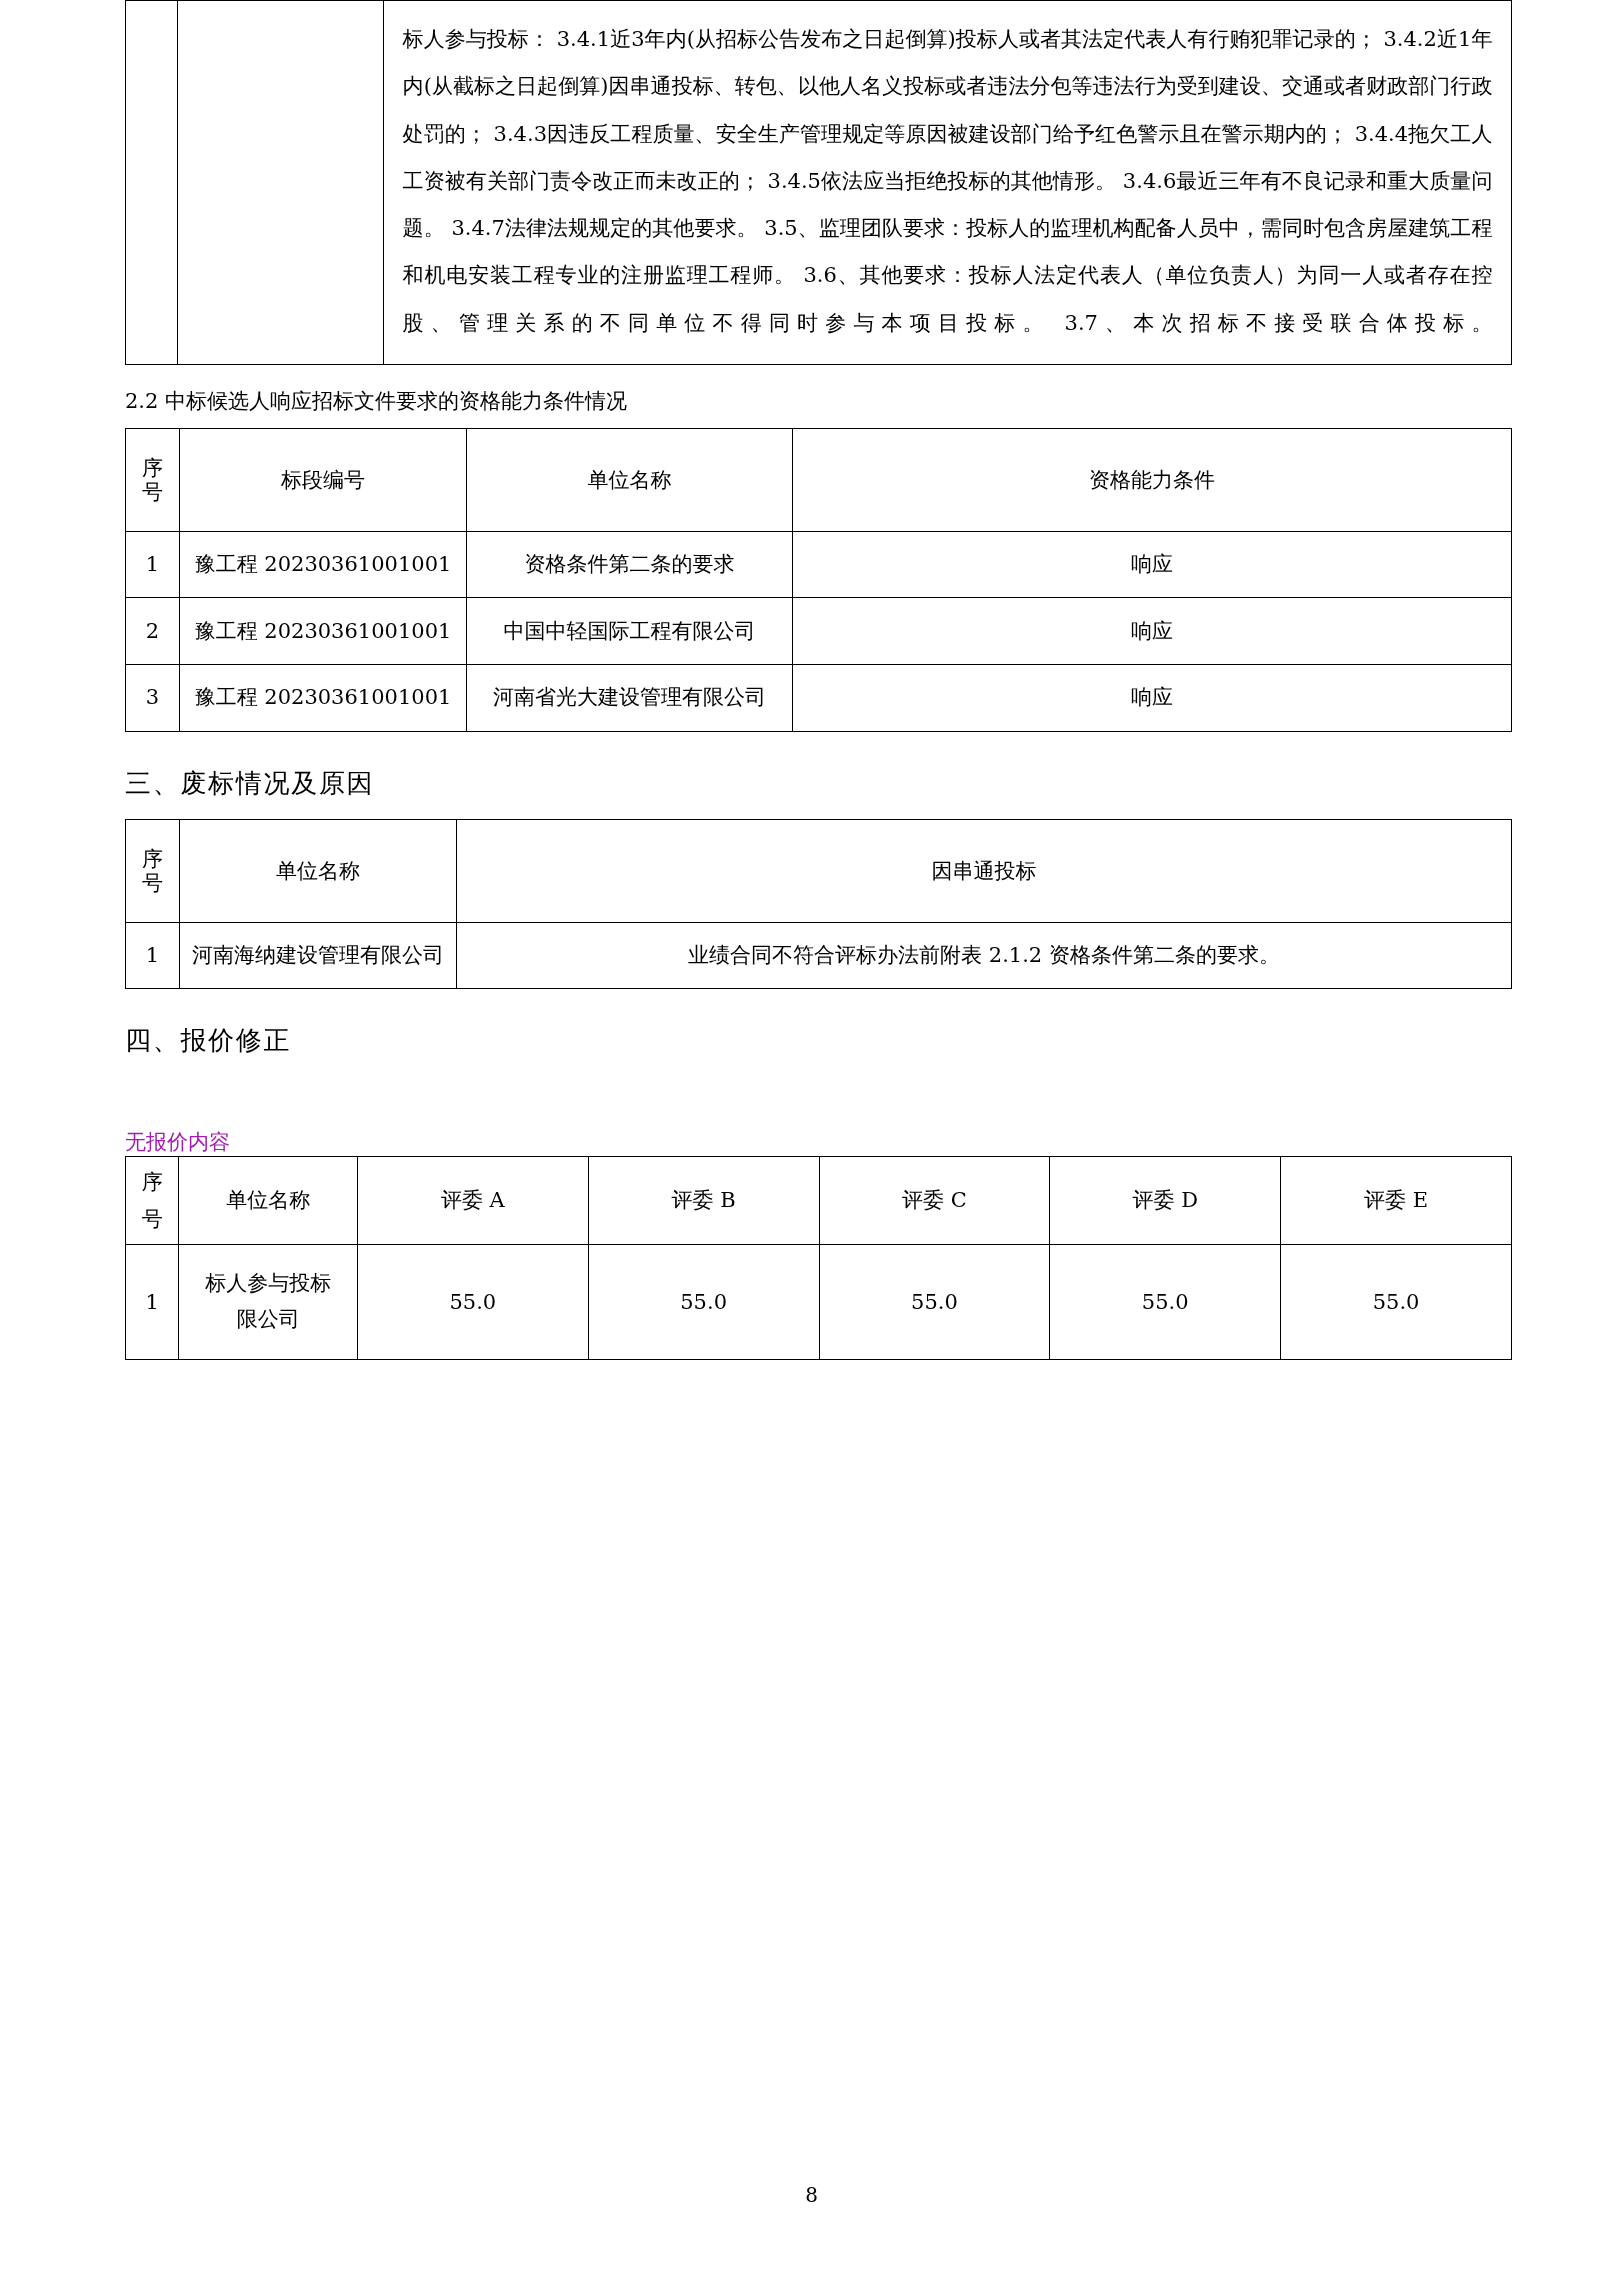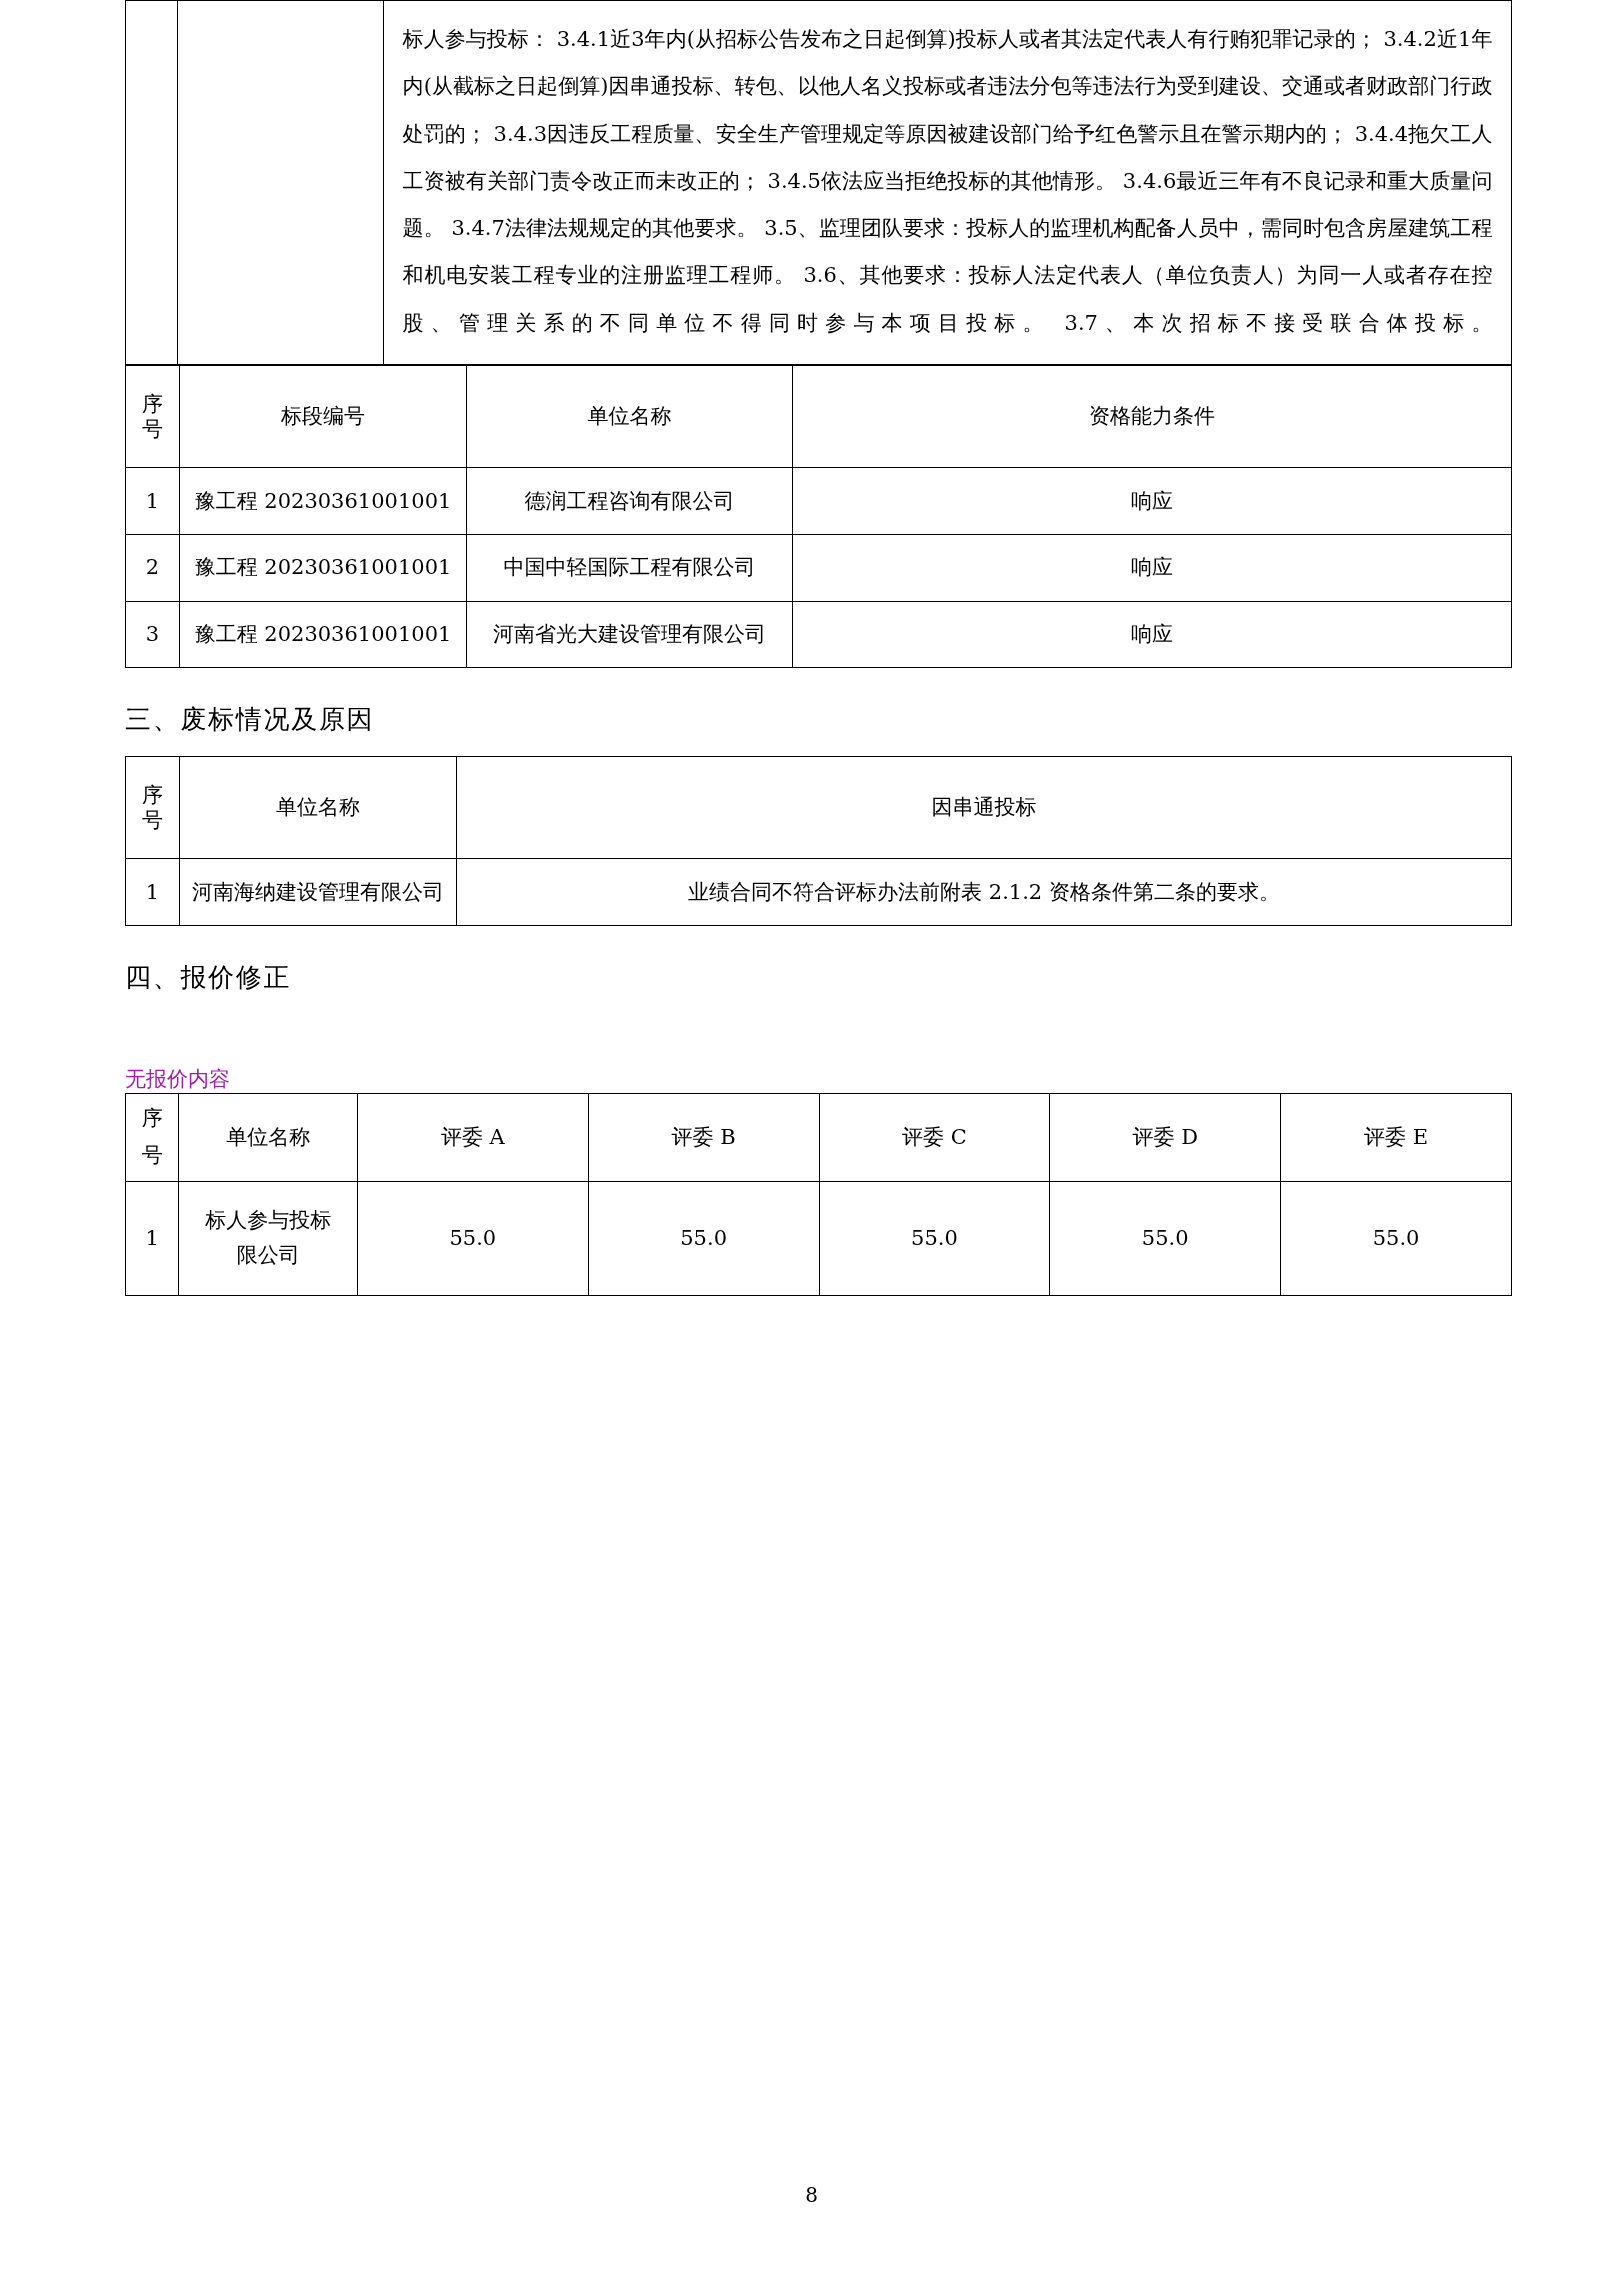--- a/index.html
+++ b/index.html
@@ -121,20 +121,21 @@
     <table class="doc-table top-table">
       <tbody>
           <tr>
         <td class="spacer1"></td>
         <td class="spacer2"></td>
         <td class="bigtext">标人参与投标： 3.4.1近3年内(从招标公告发布之日起倒算)投标人或者其法定代表人有行贿犯罪记录的； 3.4.2近1年内(从截标之日起倒算)因串通投标、转包、以他人名义投标或者违法分包等违法行为受到建设、交通或者财政部门行政处罚的； 3.4.3因违反工程质量、安全生产管理规定等原因被建设部门给予红色警示且在警示期内的； 3.4.4拖欠工人工资被有关部门责令改正而未改正的； 3.4.5依法应当拒绝投标的其他情形。 3.4.6最近三年有不良记录和重大质量问题。 3.4.7法律法规规定的其他要求。 3.5、监理团队要求：投标人的监理机构配备人员中，需同时包含房屋建筑工程和机电安装工程专业的注册监理工程师。 3.6、其他要求：投标人法定代表人（单位负责人）为同一人或者存在控股、管理关系的不同单位不得同时参与本项目投标。 3.7、本次招标不接受联合体投标。</td>
       </tr>
     </tbody>
       </table>
 
+    <p class="sec-label">2.2 中标候选人响应招标文件要求的资格能力条件情况</p>
 
     <table class="doc-table t22">
       <colgroup>
         <col class="c1">
           <col class="c2">
           <col class="c3">
           <col class="c4">
       </colgroup>
       <tbody>
           <tr>
@@ -144,21 +145,21 @@
             <div>号</div>
           </div>
         </td>
         <td class="hdr">标段编号</td>
         <td class="hdr">单位名称</td>
         <td class="hdr">资格能力条件</td>
       </tr>
       <tr>
         <td class="row">1</td>
         <td class="row">豫工程 20230361001001</td>
-        <td class="row">德润工程咨询有限公司</td>
+        <td class="row">资格条件第二条的要求</td>
         <td class="row">响应</td>
       </tr>
       <tr>
         <td class="row">2</td>
         <td class="row">豫工程 20230361001001</td>
         <td class="row">中国中轻国际工程有限公司</td>
         <td class="row">响应</td>
       </tr>
       <tr>
         <td class="row">3</td>

